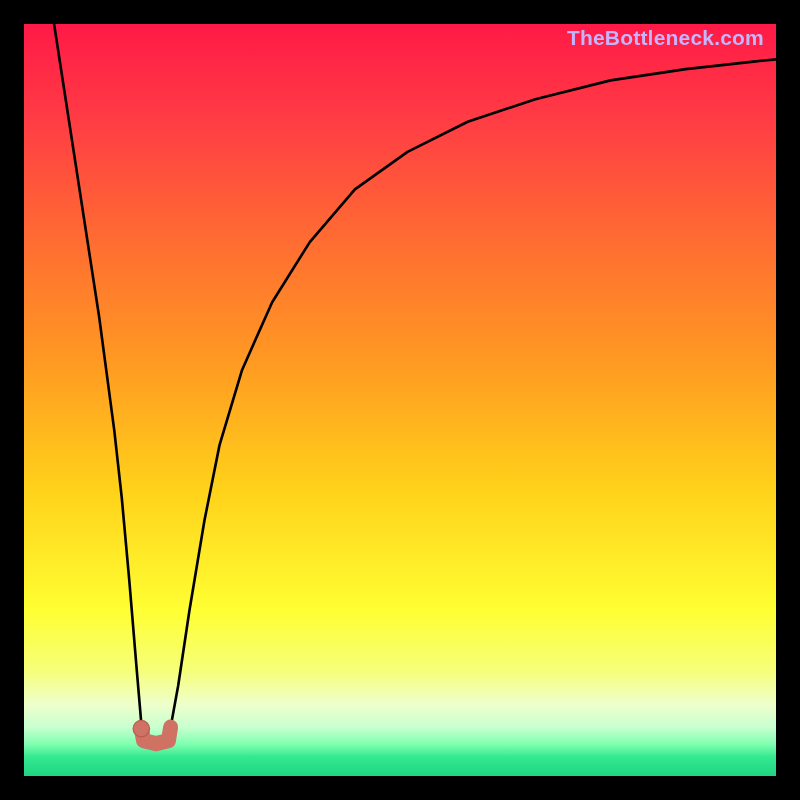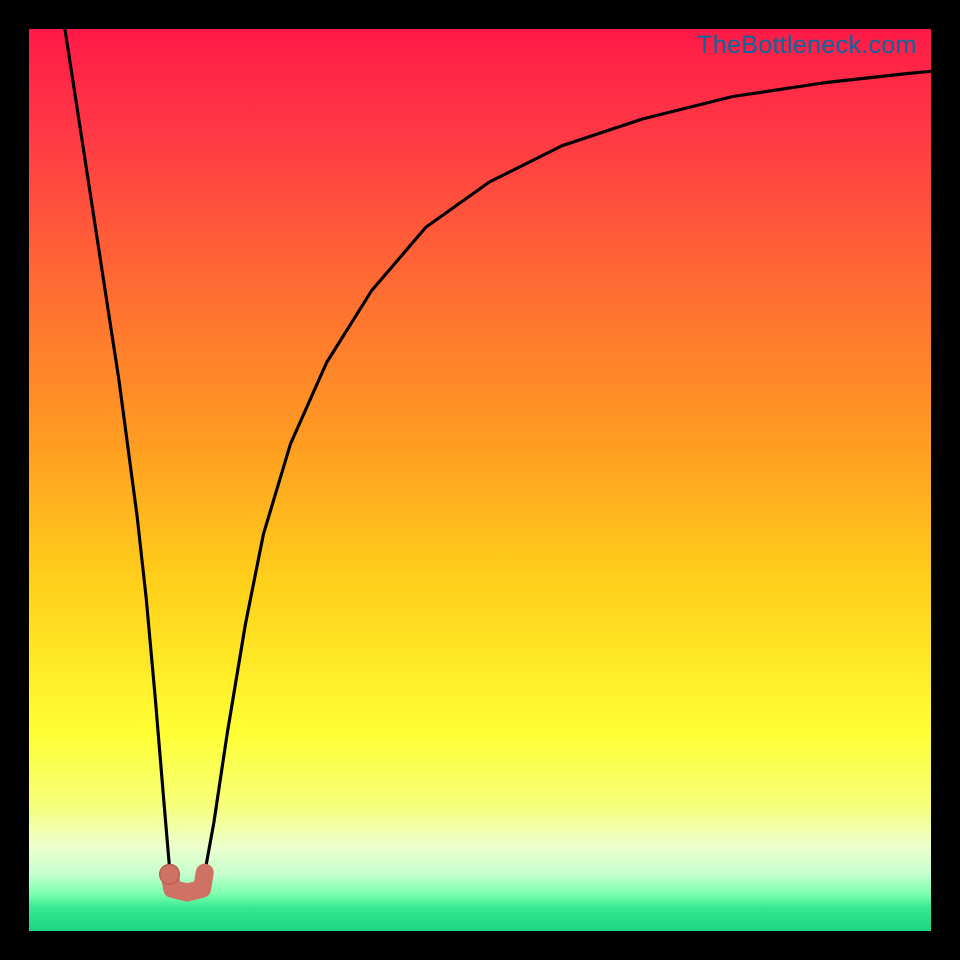--- a/index.html
+++ b/index.html
@@ -33,22 +33,22 @@
   .curves {
     position: absolute;
     inset: 0;
   }
   .watermark {
     position: absolute;
     top: 2px;
     right: 12px;
     font-family: Arial, Helvetica, sans-serif;
     font-size: 21px;
-    font-weight: 400;
-    color: #0369a1;
+    font-weight: 700;
+    color: #c4b5fd;
     letter-spacing: 0.2px;
     user-select: none;
   }
 </style>
 </head>
 <body>
 
 <div class="frame">
   <div class="plot-area">
 

